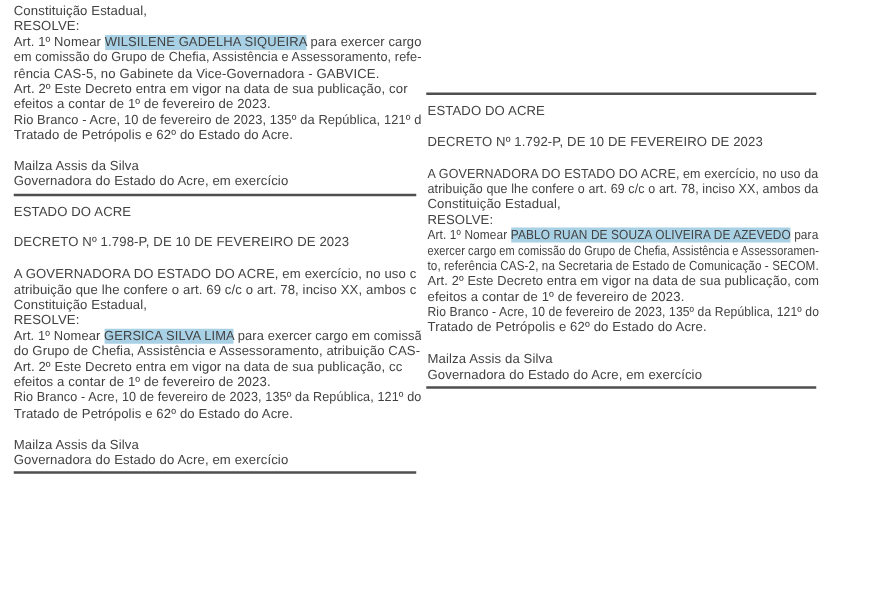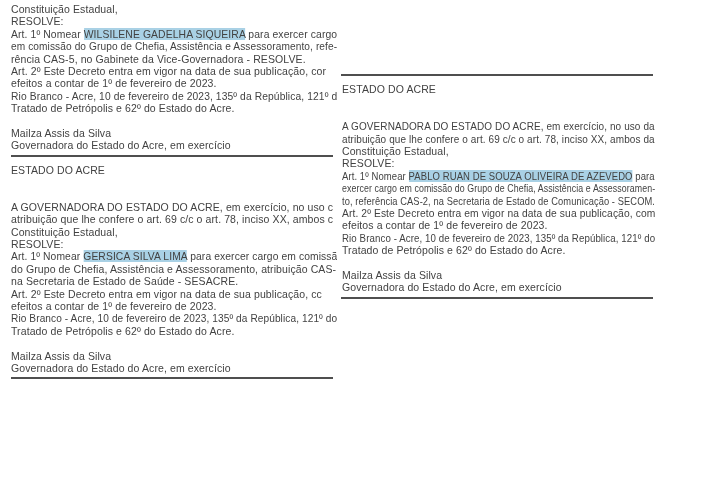--- a/index.html
+++ b/index.html
@@ -57,52 +57,53 @@
   }
 </style>
 </head>
 <body style="--page-bg: #ffffff; --text-color: #424242; --rule-color: #4f4f4f; --hl-color: #a9d1e5;">
 
 <div id="left-col" class="column">
     <div class="line"><span>Constituição Estadual,</span></div>
     <div class="line"><span>RESOLVE:</span></div>
     <div class="line" style="transform: scaleX(0.987879); transform-origin: left center;"><span>Art. 1º Nomear </span><span class="hl">WILSILENE GADELHA SIQUEIRA</span><span> para exercer cargo</span></div>
     <div class="line" style="transform: scaleX(0.964497); transform-origin: left center;"><span>em comissão do Grupo de Chefia, Assistência e Assessoramento, refe-</span></div>
-    <div class="line"><span>rência CAS-5, no Gabinete da Vice-Governadora - RESOLVE.</span></div>
+    <div class="line"><span>rência CAS-5, no Gabinete da Vice-Governadora - GABVICE.</span></div>
     <div class="line"><span>Art. 2º Este Decreto entra em vigor na data de sua publicação, cor</span></div>
     <div class="line"><span>efeitos a contar de 1º de fevereiro de 2023.</span></div>
     <div class="line" style="transform: scaleX(0.978979); transform-origin: left center;"><span>Rio Branco - Acre, 10 de fevereiro de 2023, 135º da República, 121º d</span></div>
     <div class="line"><span>Tratado de Petrópolis e 62º do Estado do Acre.</span></div>
     <div class="line gap"></div>
     <div class="line"><span>Mailza Assis da Silva</span></div>
     <div class="line"><span>Governadora do Estado do Acre, em exercício</span></div>
     <div class="rule"></div>
     <div class="line"><span>ESTADO DO ACRE</span></div>
     <div class="line gap"></div>
+    <div class="line"><span>DECRETO Nº 1.798-P, DE 10 DE FEVEREIRO DE 2023</span></div>
     <div class="line gap"></div>
     <div class="line"><span>A GOVERNADORA DO ESTADO DO ACRE, em exercício, no uso c</span></div>
     <div class="line"><span>atribuição que lhe confere o art. 69 c/c o art. 78, inciso XX, ambos c</span></div>
     <div class="line"><span>Constituição Estadual,</span></div>
     <div class="line"><span>RESOLVE:</span></div>
     <div class="line" style="transform: scaleX(0.981928); transform-origin: left center;"><span>Art. 1º Nomear </span><span class="hl">GERSICA SILVA LIMA</span><span> para exercer cargo em comissã</span></div>
     <div class="line"><span>do Grupo de Chefia, Assistência e Assessoramento, atribuição CAS-</span></div>
-    <div class="line"><span>na Secretaria de Estado de Saúde - SESACRE.</span></div>
     <div class="line"><span>Art. 2º Este Decreto entra em vigor na data de sua publicação, cc</span></div>
     <div class="line"><span>efeitos a contar de 1º de fevereiro de 2023.</span></div>
     <div class="line" style="transform: scaleX(0.961652); transform-origin: left center;"><span>Rio Branco - Acre, 10 de fevereiro de 2023, 135º da República, 121º do</span></div>
     <div class="line"><span>Tratado de Petrópolis e 62º do Estado do Acre.</span></div>
     <div class="line gap"></div>
     <div class="line"><span>Mailza Assis da Silva</span></div>
     <div class="line"><span>Governadora do Estado do Acre, em exercício</span></div>
     <div class="rule"></div>
   </div>
 <div id="right-col" class="column">
     <div class="rule"></div>
     <div class="line"><span>ESTADO DO ACRE</span></div>
     <div class="line gap"></div>
+    <div class="line"><span>DECRETO Nº 1.792-P, DE 10 DE FEVEREIRO DE 2023</span></div>
     <div class="line gap"></div>
     <div class="line" style="transform: scaleX(0.951368); transform-origin: left center;"><span>A GOVERNADORA DO ESTADO DO ACRE, em exercício, no uso da</span></div>
     <div class="line" style="transform: scaleX(0.951368); transform-origin: left center;"><span>atribuição que lhe confere o art. 69 c/c o art. 78, inciso XX, ambos da</span></div>
     <div class="line"><span>Constituição Estadual,</span></div>
     <div class="line"><span>RESOLVE:</span></div>
     <div class="line" style="transform: scaleX(0.904624); transform-origin: left center;"><span>Art. 1º Nomear </span><span class="hl">PABLO RUAN DE SOUZA OLIVEIRA DE AZEVEDO</span><span> para</span></div>
     <div class="line" style="transform: scaleX(0.839142); transform-origin: left center;"><span>exercer cargo em comissão do Grupo de Chefia, Assistência e Assessoramen-</span></div>
     <div class="line" style="transform: scaleX(0.886686); transform-origin: left center;"><span>to, referência CAS-2, na Secretaria de Estado de Comunicação - SECOM.</span></div>
     <div class="line" style="transform: scaleX(0.978125); transform-origin: left center;"><span>Art. 2º Este Decreto entra em vigor na data de sua publicação, com</span></div>
     <div class="line"><span>efeitos a contar de 1º de fevereiro de 2023.</span></div>

